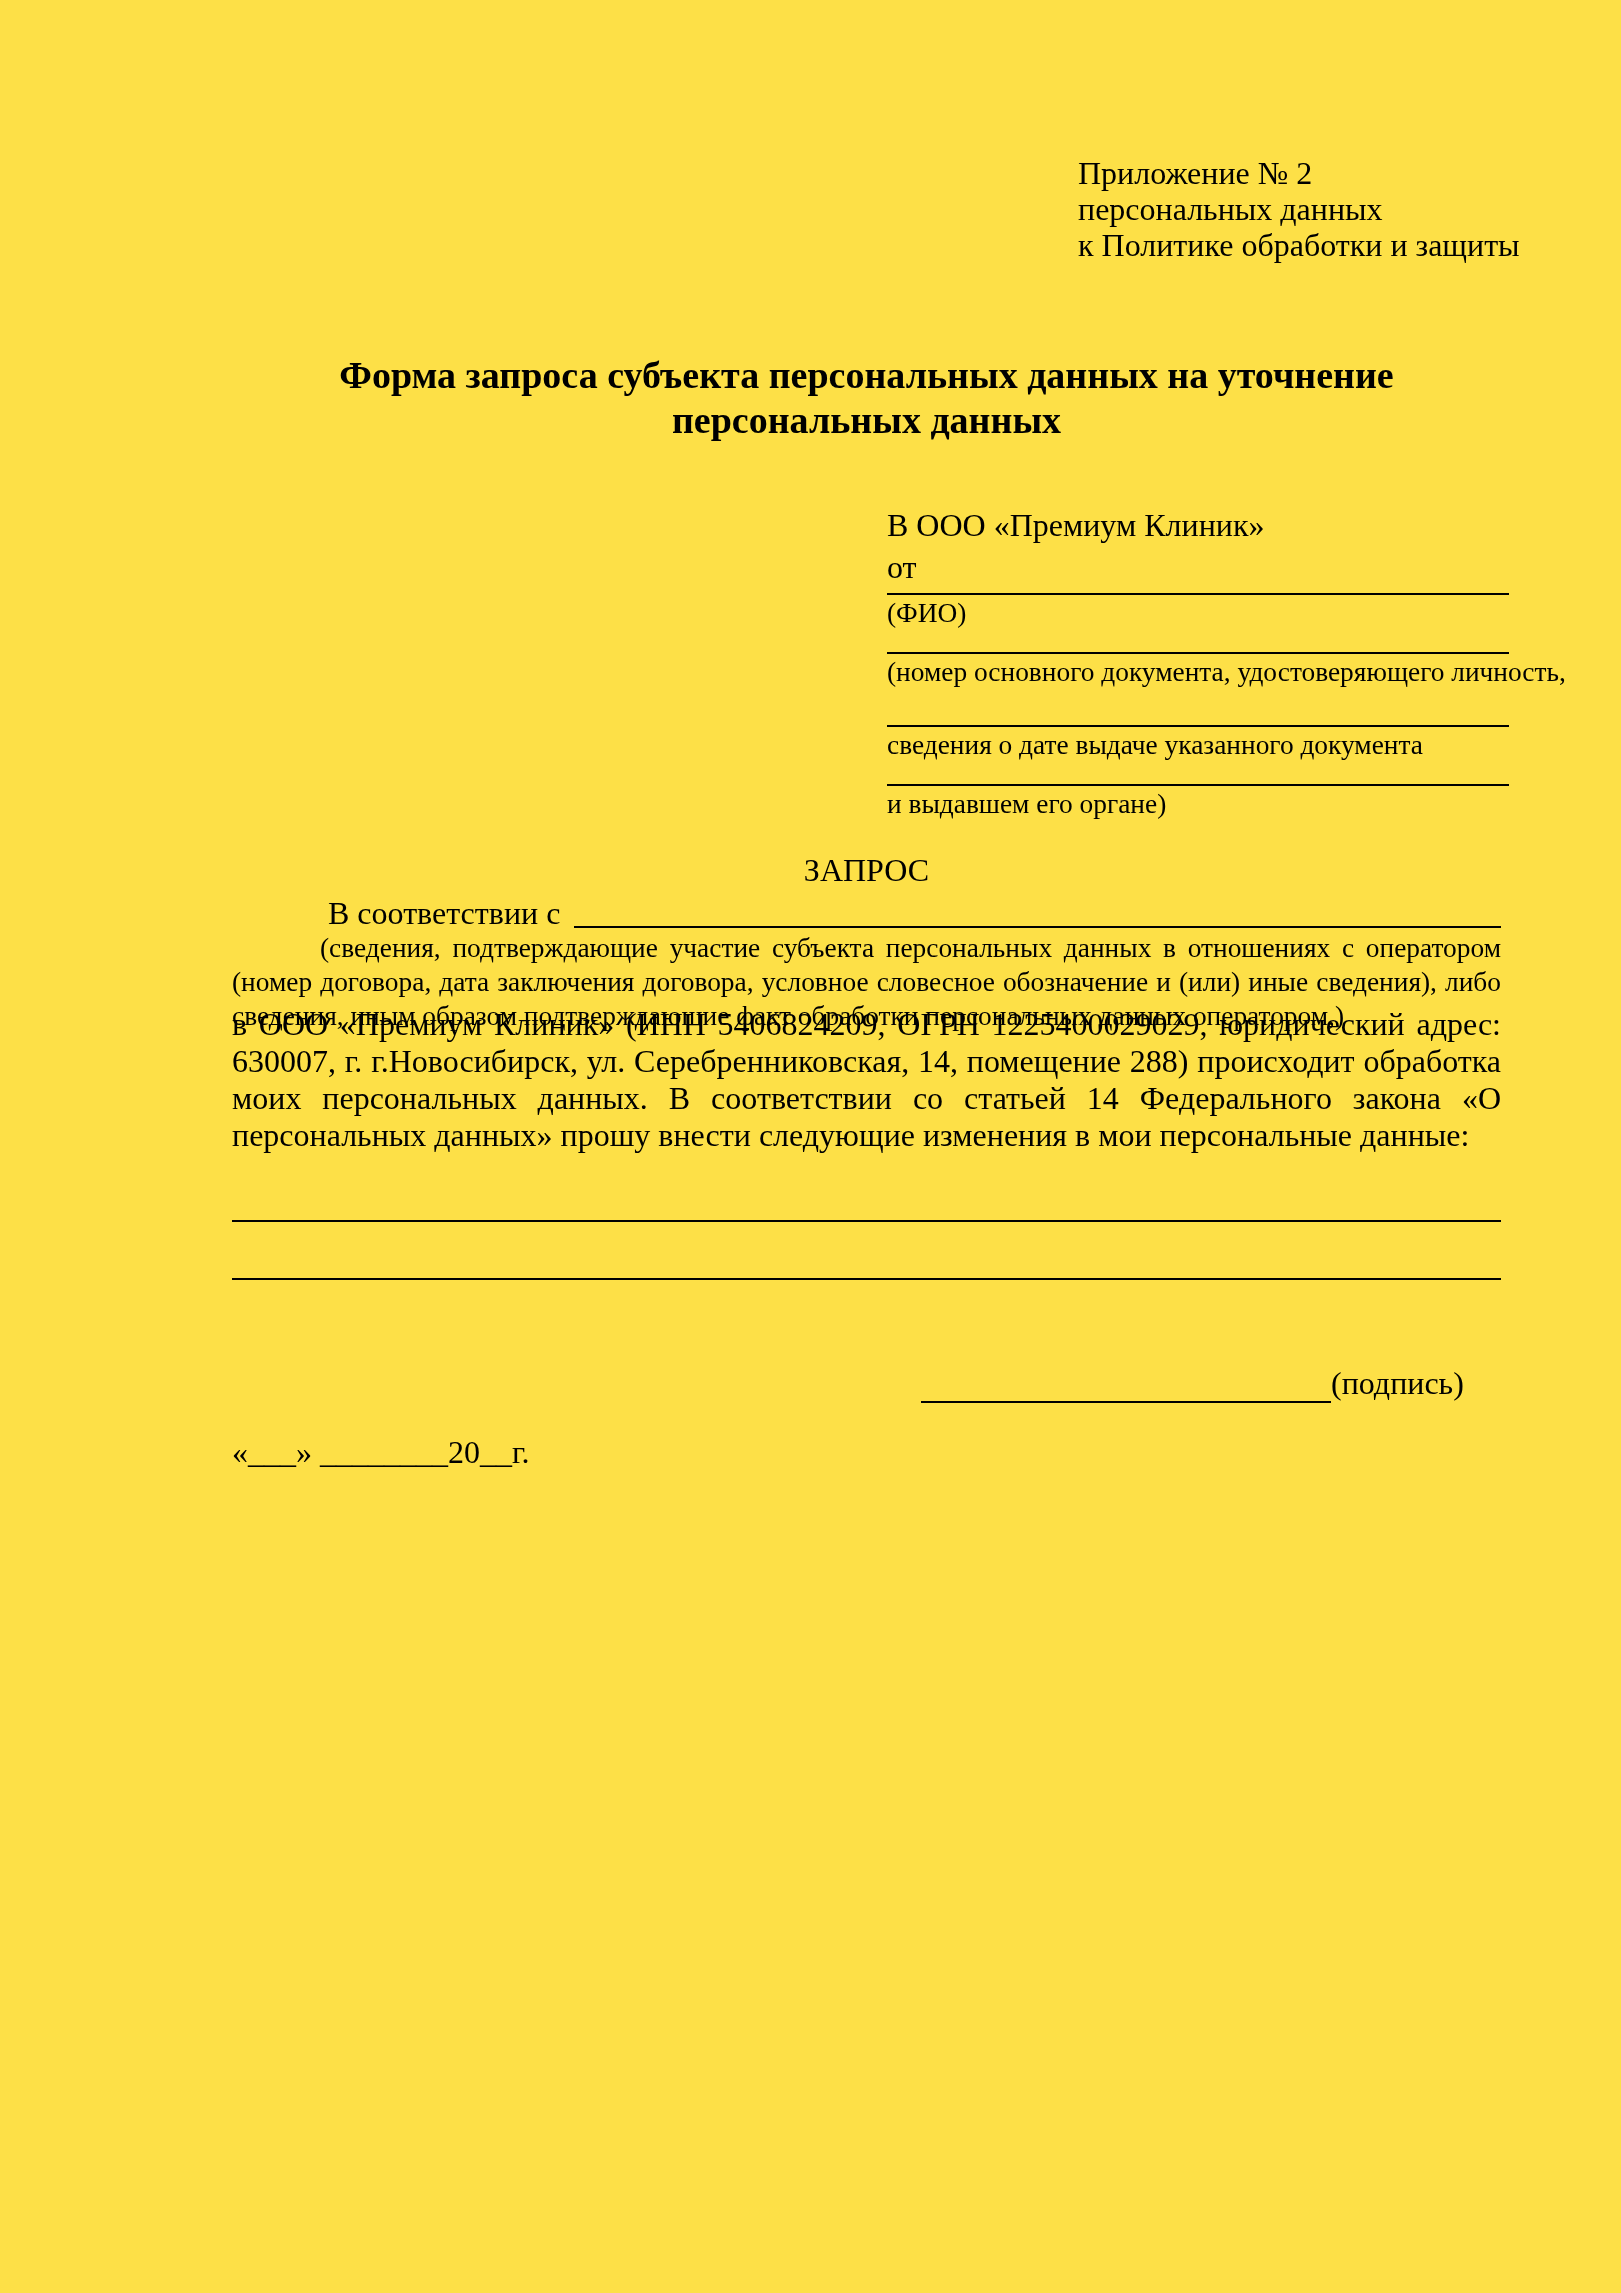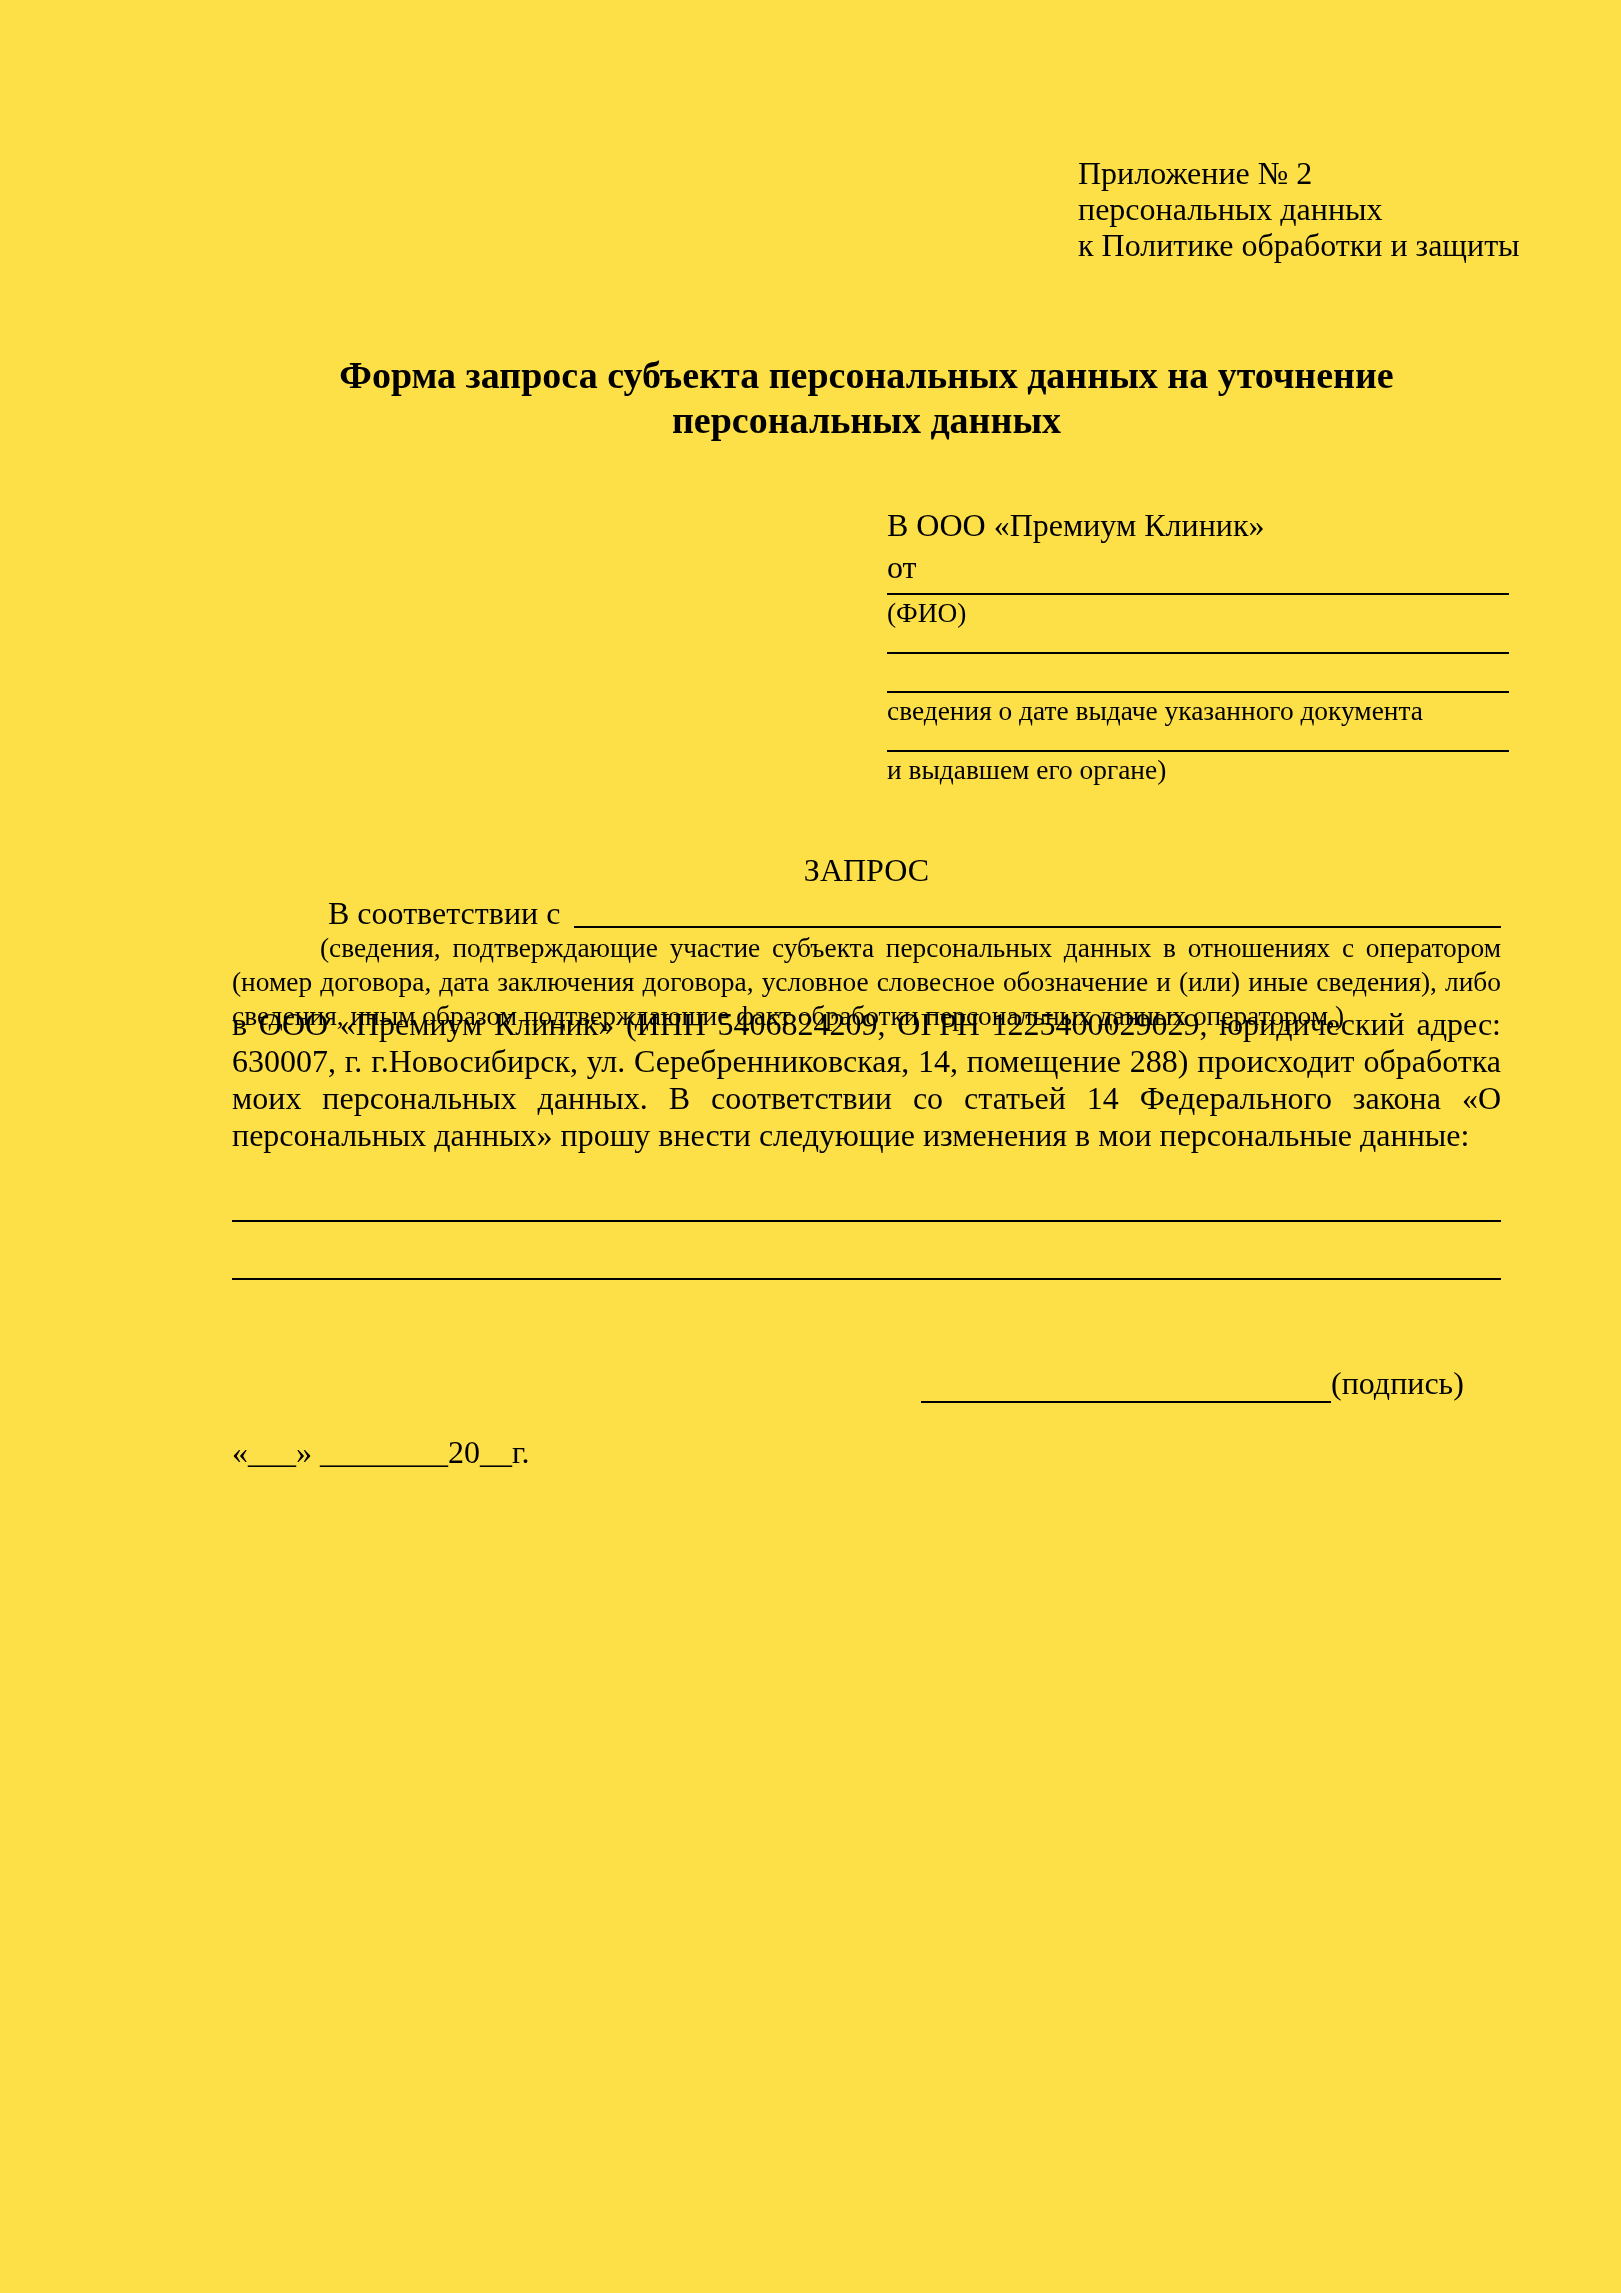--- a/index.html
+++ b/index.html
@@ -178,20 +178,21 @@
   <div class="doc-title">Форма запроса субъекта персональных данных на уточнение персональных данных</div>
 
   <div class="addressee">
     <div class="addr-text">В ООО «Премиум Клиник»</div>
     <div class="addr-text">от</div>
 
     <div class="blank-rule f1"></div>
     <div class="field-caption">(ФИО)</div>
 
     <div class="blank-rule f2"></div>
+    <div class="field-caption">(номер основного документа, удостоверяющего личность,</div>
 
     <div class="blank-rule f3"></div>
     <div class="field-caption">сведения о дате выдаче указанного документа</div>
 
     <div class="blank-rule f4"></div>
     <div class="field-caption">и выдавшем его органе)</div>
   </div>
 
   <div class="request-heading">ЗАПРОС</div>
 

